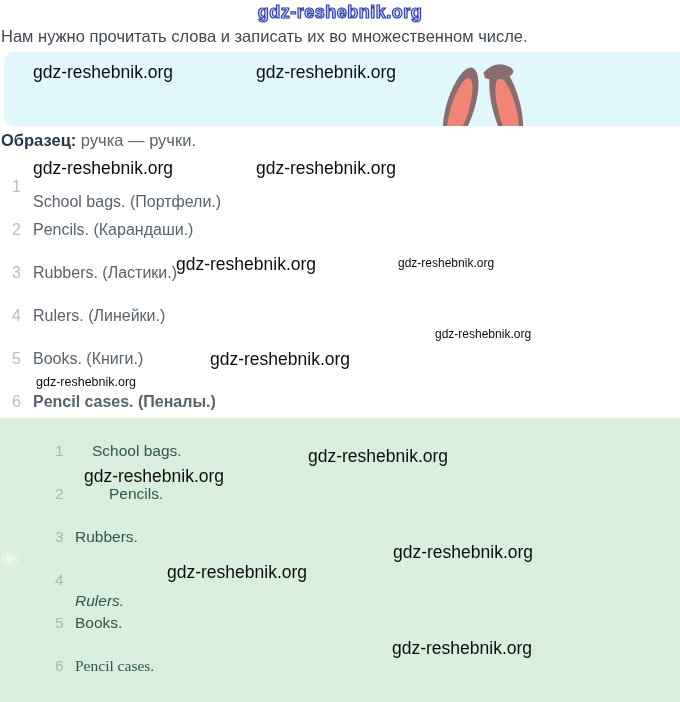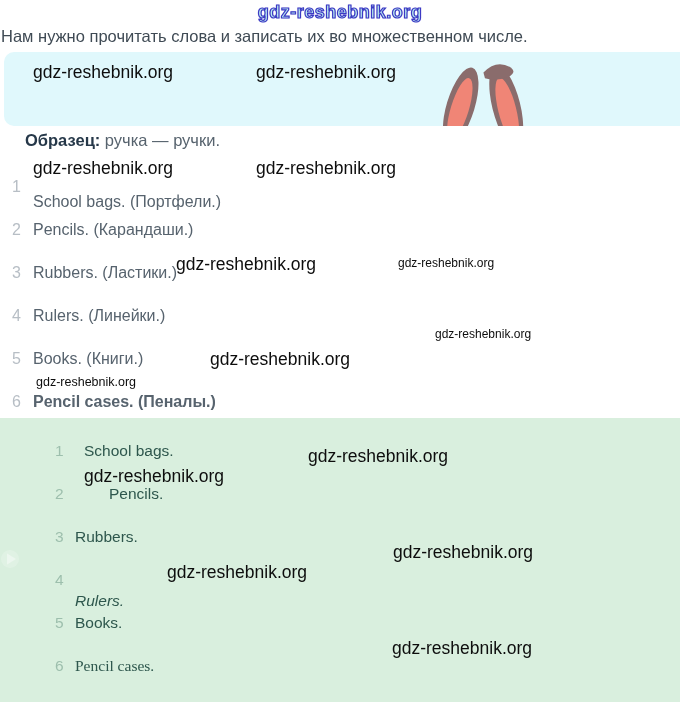--- a/index.html
+++ b/index.html
@@ -27,21 +27,21 @@
   }
   .wm-black { color: #0d0d0d; font-weight: 500; }
   .wm-lg { font-size: 17.5px; }
   .wm-sm { font-size: 12px; }
   .wm-xs { font-size: 12.5px; }
 
   .ears { left: 428px; top: 60px; width: 118px; height: 66px; }
 
   
   .sample-line { left: 1px; top: 131px; font-size: 16.5px; color: #57636e; }
-  .sample-line b { color: #263849; font-weight: 700; padding-left: 24px; }
+  .sample-line b { color: #263849; font-weight: 700; }
 
   
   .ans-num  { font-size: 16px; color: #b7bec5; }
   .ans-text { font-size: 16px; color: #57636e; }
 
   
   .green-panel { left: 0; top: 418px; width: 680px; height: 284px; background: #d9efde; }
   .grn-num  { font-size: 15.5px; color: #9dbfad; }
   .grn-text { font-size: 15.5px; color: #2e574d; font-weight: 500; }
 
@@ -105,21 +105,21 @@
 
 <div class="abs wm-black wm-lg" style="left:176px; top:254px;">gdz-reshebnik.org</div>
 <div class="abs wm-black wm-sm" style="left:398px; top:256px;">gdz-reshebnik.org</div>
 <div class="abs wm-black wm-sm" style="left:435px; top:327px;">gdz-reshebnik.org</div>
 <div class="abs wm-black wm-lg" style="left:210px; top:349px;">gdz-reshebnik.org</div>
 <div class="abs wm-black wm-xs" style="left:36px; top:375px;">gdz-reshebnik.org</div>
 
 <div class="abs green-panel"></div>
 
 <div class="abs grn-num" style="left:55px; top:442px;">1</div>
-<div class="abs grn-text" style="left:84px; top:442px;">School bags.</div>
+<div class="abs grn-text" style="left:92px; top:442px;">School bags.</div>
 
 <div class="abs grn-num" style="left:55px; top:485px;">2</div>
 <div class="abs grn-text" style="left:75px; top:485px;margin-left:34px;">Pencils.</div>
 
 <div class="abs grn-num" style="left:55px; top:528px;">3</div>
 <div class="abs grn-text" style="left:75px; top:528px;">Rubbers.</div>
 
 <div class="abs grn-num" style="left:55px; top:571px;">4</div>
 <div class="abs grn-text" style="left:75px; top:592px;font-style:italic;">Rulers.</div>
 

